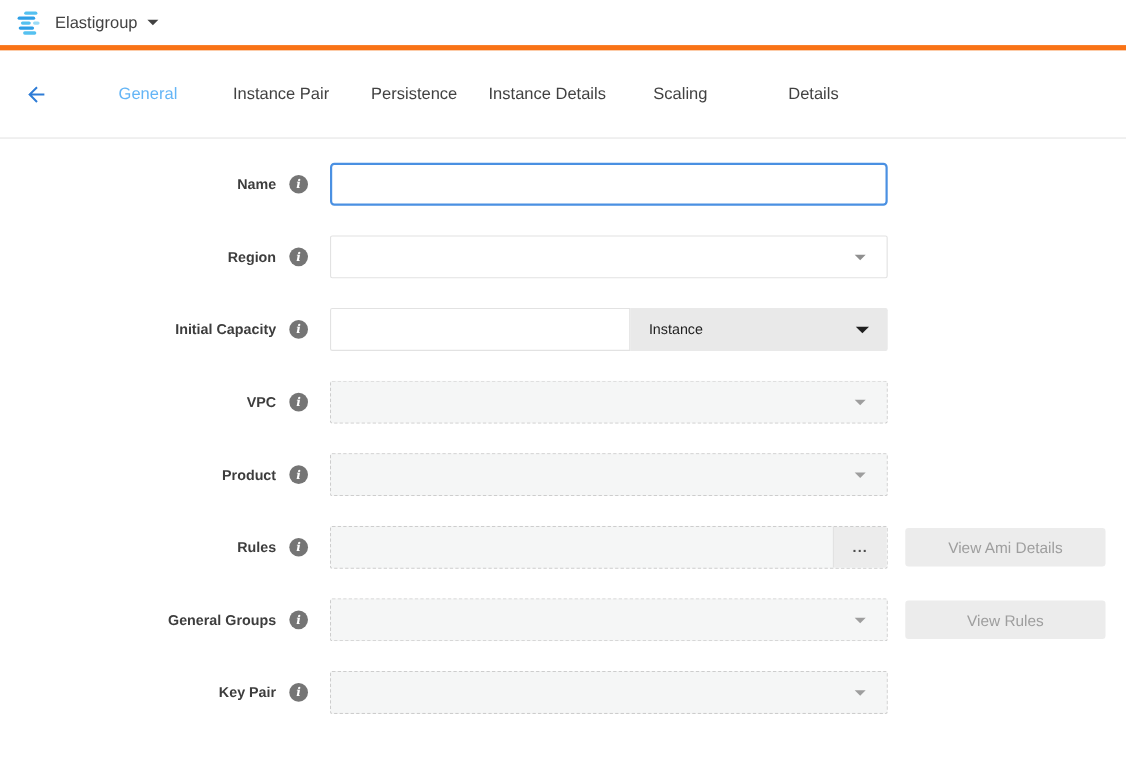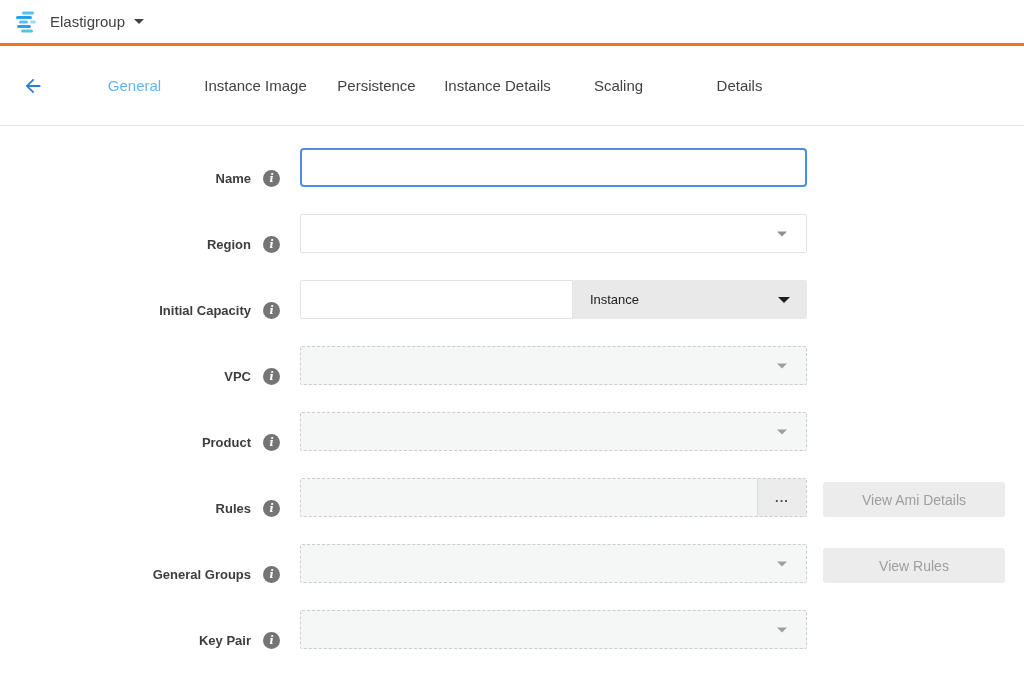--- a/index.html
+++ b/index.html
@@ -1,41 +1,41 @@
 <!DOCTYPE html>
 <html><head>
 <meta charset="utf-8">
 <style>
   * { margin:0; padding:0; box-sizing:border-box; }
   html,body { width:1024px; height:688px; background:#fff; overflow:hidden;
     font-family:"Liberation Sans","DejaVu Sans",sans-serif; }
 
   
   .topbar { height:46px; display:flex; align-items:center; padding:0 14px;
-    border-bottom:3px solid #f97316; background:#fff; }
+    border-bottom:5px solid #f97316; background:#fff; }
   .product-switcher { display:flex; align-items:center; cursor:pointer; }
   .logo { width:26px; height:24px; display:block; }
   .app-title { font-size:15px; color:#424242; margin:0 9px 0 10px; }
   .caret { width:0; height:0; border-left:5px solid transparent;
     border-right:5px solid transparent; border-top:5px solid #424242; }
 
   
   .tabbar { height:80px; display:flex; align-items:center; padding-left:20px;
     border-bottom:1px solid #e4e4e4; background:#fff; }
   .back-button { background:none; border:none; width:26px; height:26px;
     display:flex; align-items:center; justify-content:center; cursor:pointer; padding:0; }
   .tabs { display:flex; margin-left:28px; }
   .tab { width:121px; font-size:15px; color:#424242;
     cursor:pointer; background:none; border:none; padding:6px 0;
     font-family:"Liberation Sans","DejaVu Sans",sans-serif; }
   .tab.active { color:#64b5f6; }
 
   
   .form { padding-top:22px; }
-  .row { display:flex; align-items:flex-end; margin-bottom:27px; height:39px; }
+  .row { display:flex; align-items:center; margin-bottom:27px; height:39px; }
   .label-zone { width:280px; display:flex; align-items:center; justify-content:flex-end; }
   .field-label { font-size:13px; font-weight:bold; color:#3d3d3d; white-space:nowrap; }
   .info-icon { width:17px; height:17px; min-width:17px; border-radius:50%;
     background:#757575; color:#fff; font-size:11px; font-weight:bold; line-height:17px;
     text-align:center; margin-left:12px; cursor:pointer;
     font-family:"DejaVu Serif","Liberation Serif",serif; font-style:italic; }
   .control-zone { margin-left:20px; width:507px; position:relative; display:flex; }
 
   .text-input { width:100%; height:39px; border:1px solid #e2e2e2; border-radius:3px;
     padding:0 12px; font-size:13px; color:#333; outline:none; background:#fff; }
@@ -88,21 +88,21 @@
 </header>
 
 <nav class="tabbar">
   <button class="back-button">
     <svg width="22" height="22" viewBox="0 0 24 24" fill="#2e7cd6" xmlns="http://www.w3.org/2000/svg">
       <path d="M20 11H7.83l5.59-5.59L12 4l-8 8 8 8 1.41-1.41L7.83 13H20v-2z"></path>
     </svg>
   </button>
   <div class="tabs">
     <button class="tab active">General</button>
-    <button class="tab">Instance Image</button>
+    <button class="tab">Instance Pair</button>
     <button class="tab">Persistence</button>
     <button class="tab">Instance Details</button>
     <button class="tab">Scaling</button>
     <button class="tab">Details</button>
   </div>
 </nav>
 
 <main class="form">
 
   <div class="row">

